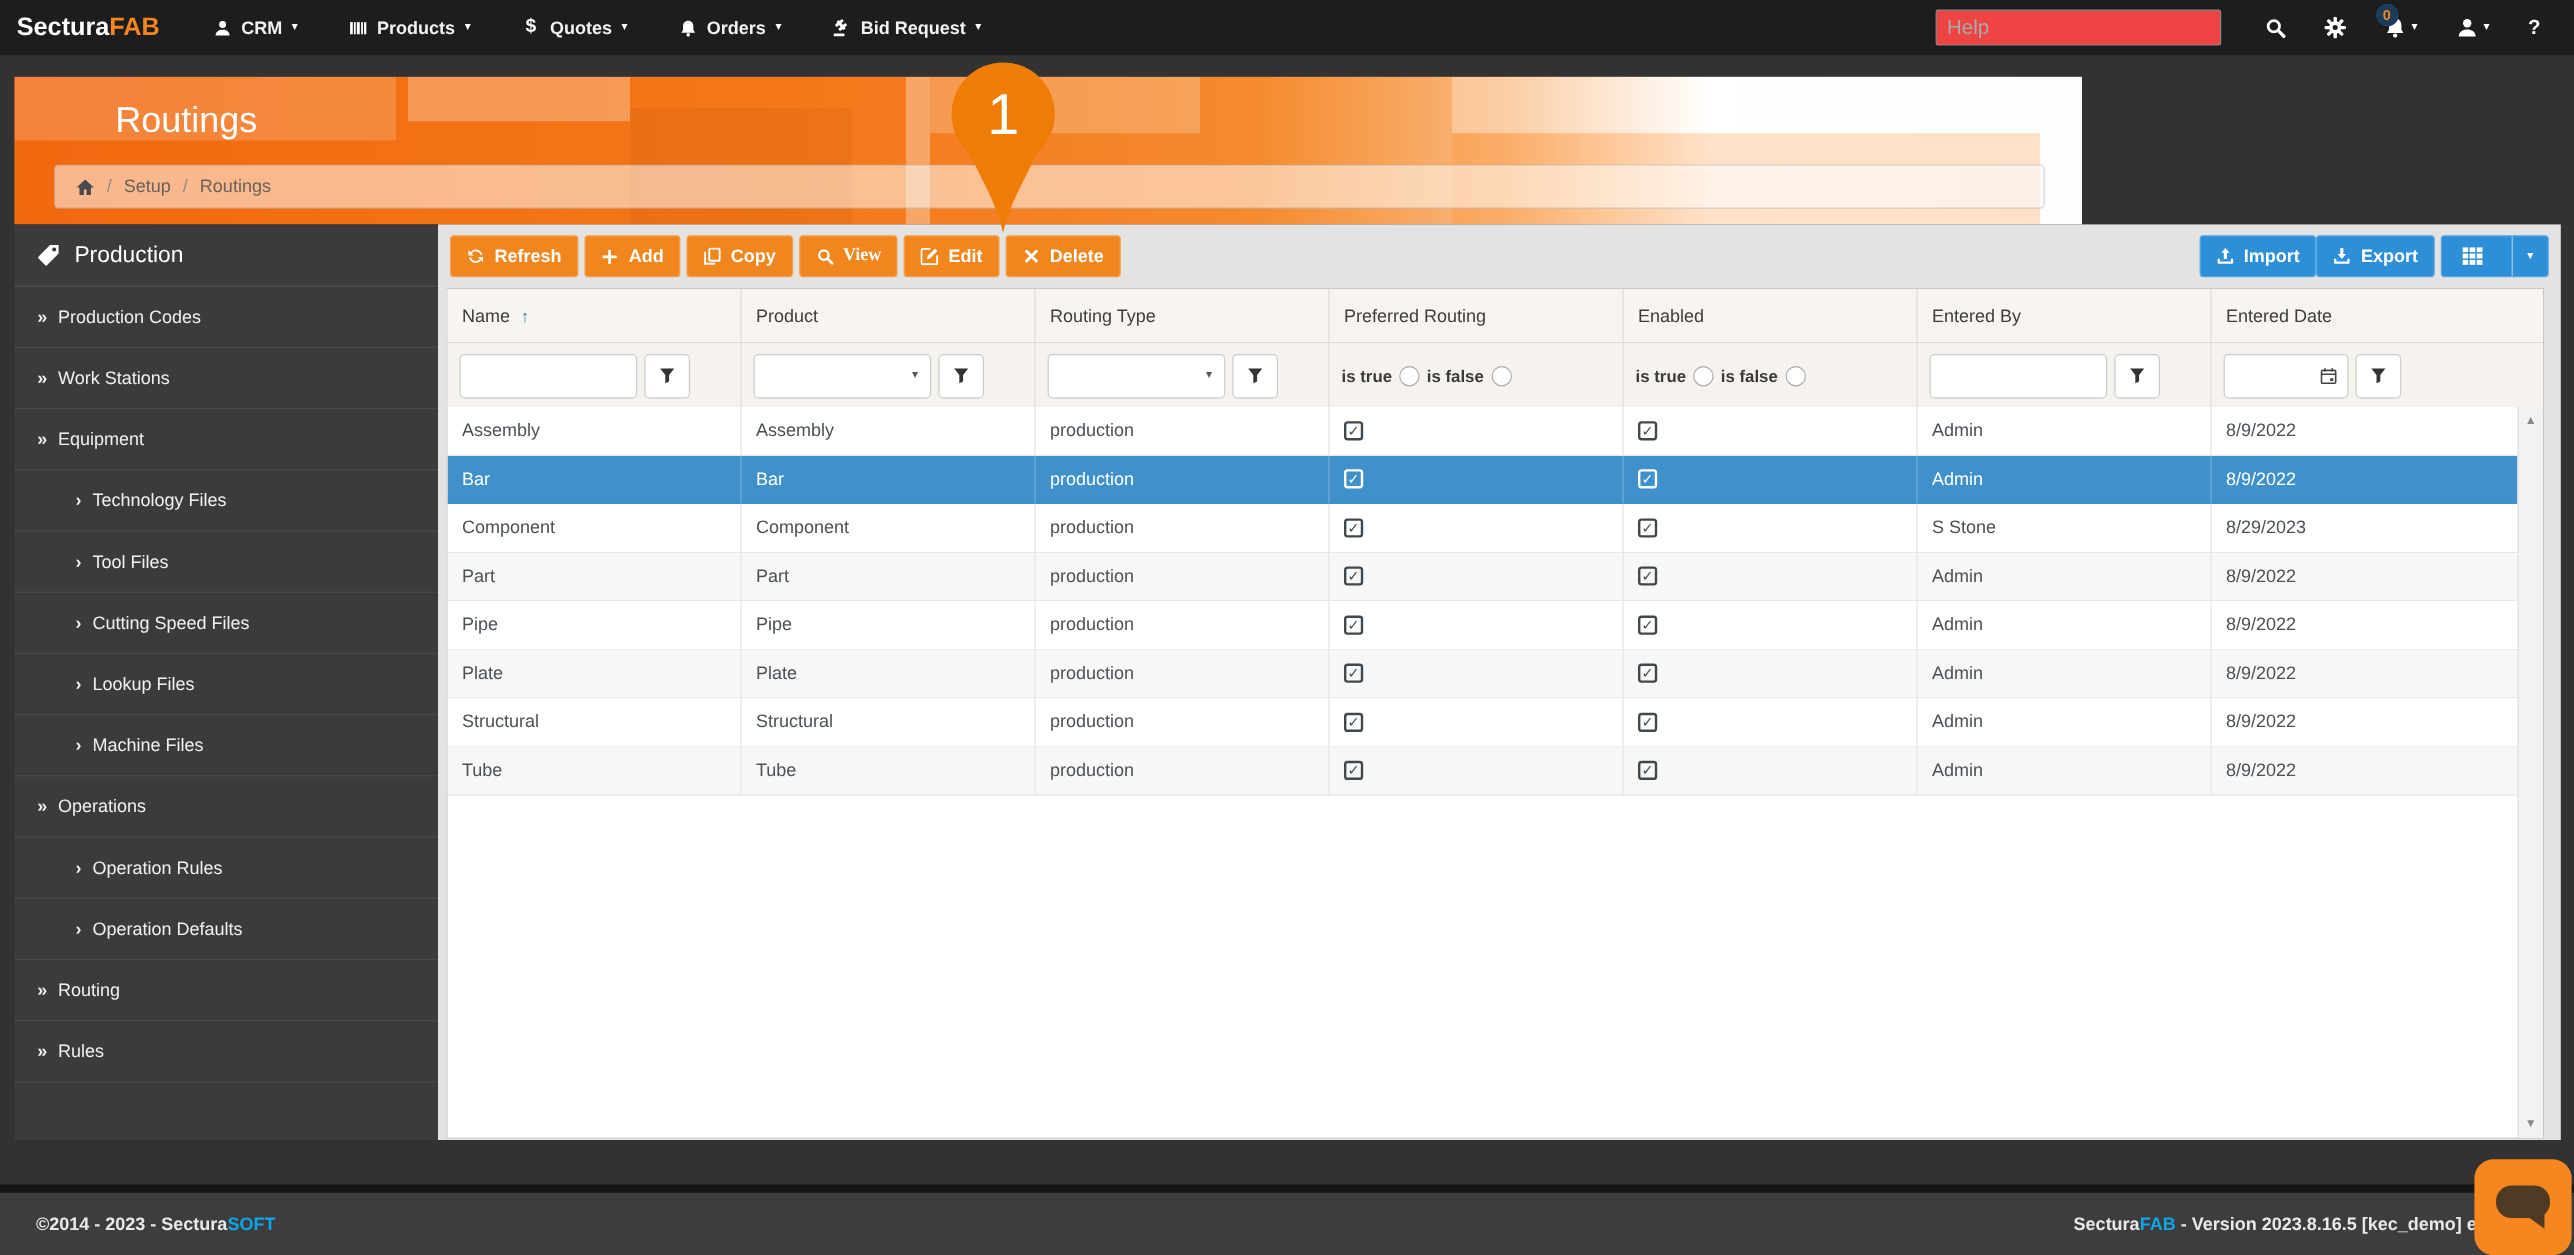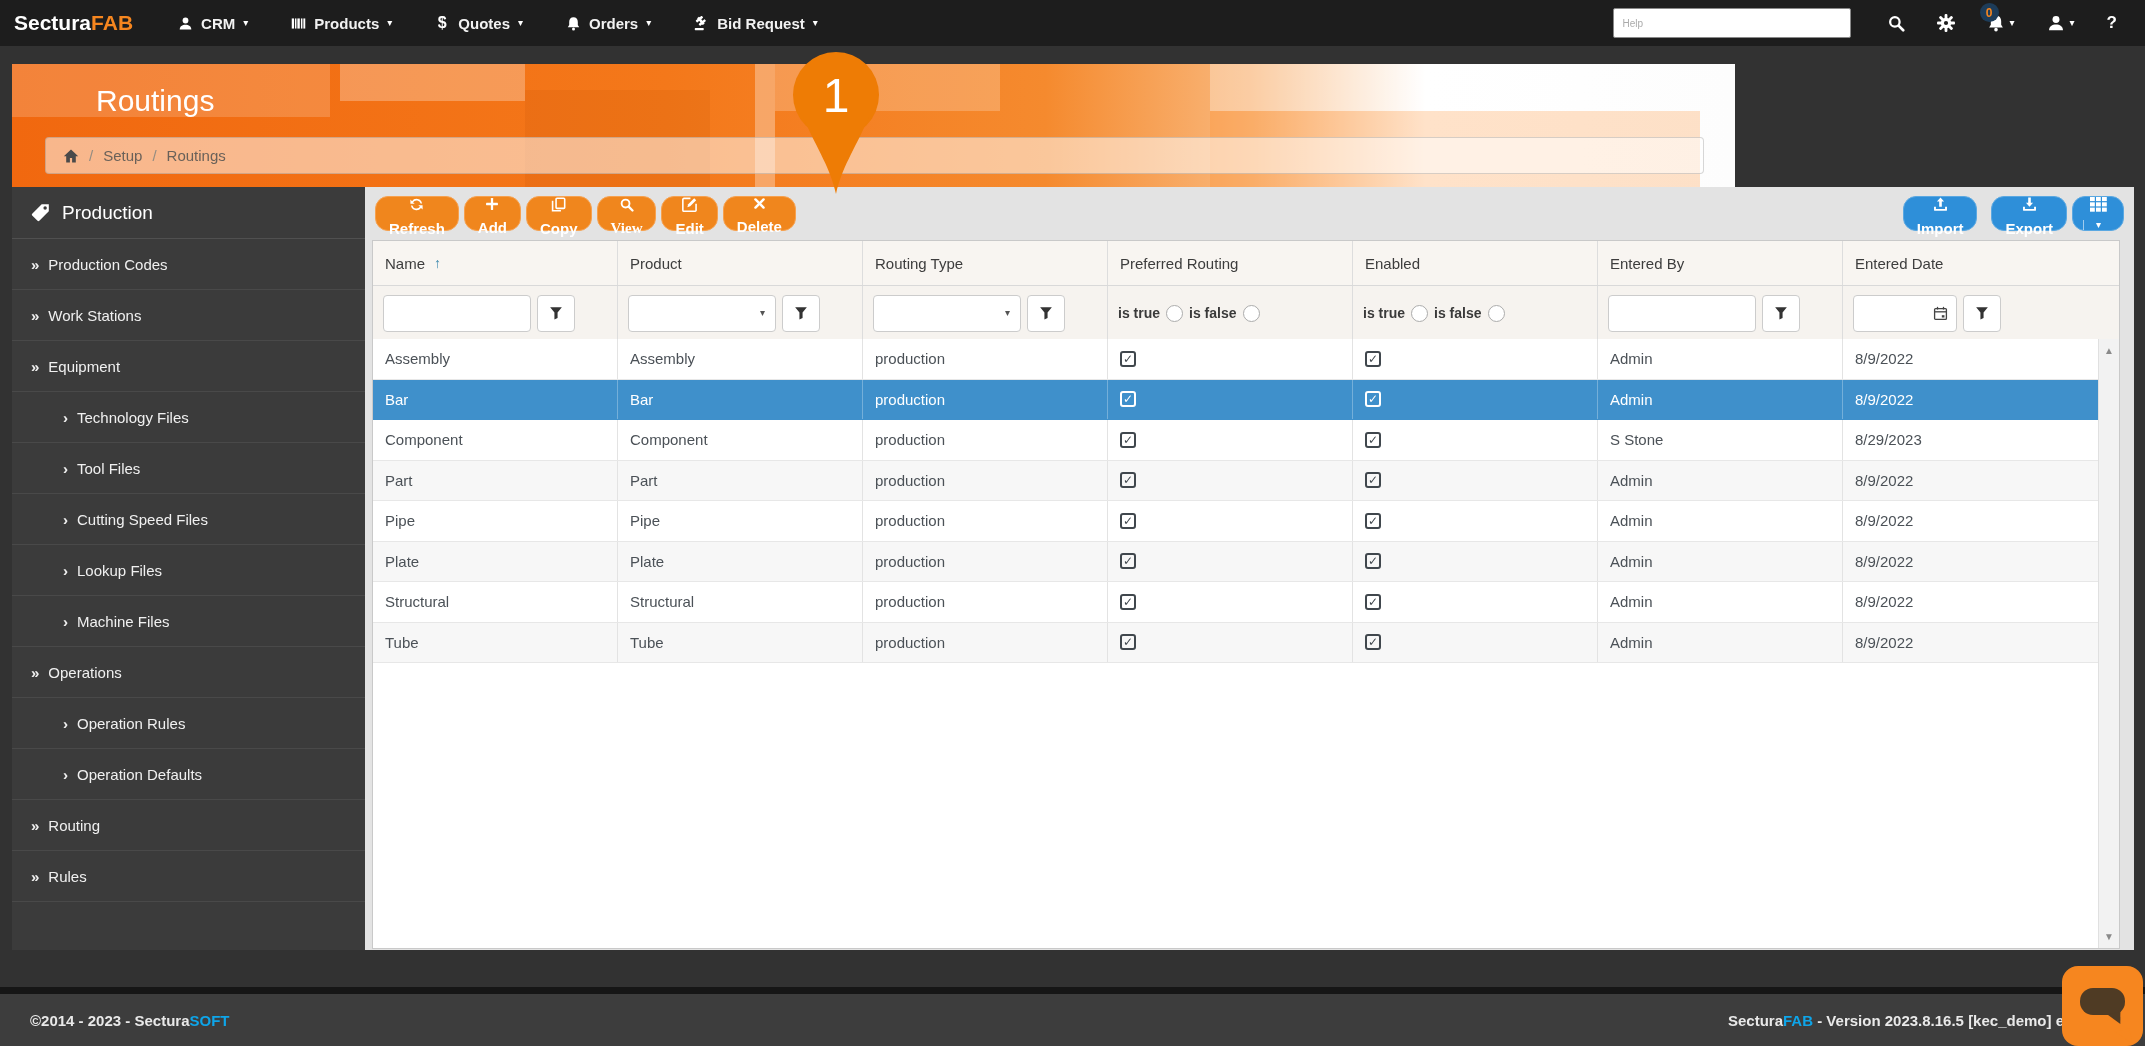--- a/index.html
+++ b/index.html
@@ -9,22 +9,22 @@
   .topnav{position:absolute;left:0;top:0;width:2145px;height:46px;background:#1d1d1d;
           display:flex;align-items:center;padding:0 20px 0 14px;box-sizing:border-box;}
   .brand{font-size:21px;font-weight:bold;color:#fff;white-space:nowrap;}
   .brand .b2{color:#f6861f;}
   .nav-menu{display:flex;gap:42px;margin-left:44px;}
   .nav-item{display:flex;align-items:center;gap:8px;color:#f2f2f2;font-size:15px;font-weight:bold;cursor:pointer;white-space:nowrap;}
   .icn{display:inline-flex;align-items:center;justify-content:center;}
   .icn svg{display:block;}
   .nav-item .icn{width:16px;height:16px;color:#fff;}
   .caret{font-size:10px;color:#fff;line-height:1;}
-  .help-input{margin-left:auto;width:218px;height:28px;background:#ffffff;border:1px solid #888;
-              border-radius:2px;font-size:10px;padding:0 9px;color:#333;}
+  .help-input{margin-left:auto;width:218px;height:28px;background:#ef4444;border:1px solid #888;
+              border-radius:2px;font-size:17px;padding:0 9px;color:#333;}
   .help-input::placeholder{color:#aaa;}
   .nav-icons{display:flex;align-items:center;gap:32px;margin-left:36px;padding-right:8px;}
   .nav-ic{color:#fff;display:flex;align-items:center;gap:5px;position:relative;cursor:pointer;}
   .nav-ic .icn{width:18px;height:18px;color:#fff;}
   .badge{position:absolute;top:-11px;left:-7px;width:19px;height:19px;border-radius:50%;
          background:#1d3c59;color:#f6861f;font-size:12px;font-weight:bold;
          display:flex;align-items:center;justify-content:center;}
   .qmark{font-size:17px;font-weight:bold;color:#fff;}
   
   .banner{position:absolute;left:12px;top:64px;width:1723px;height:123px;
@@ -45,22 +45,22 @@
                color:#fff;font-size:19px;border-bottom:1px solid #505050;}
   .side-header .icn{width:19px;height:19px;color:#fff;}
   .side-item{height:50px;display:flex;align-items:center;gap:9px;color:#f0f0f0;font-size:15px;
              border-bottom:1px solid #494949;padding-left:19px;cursor:pointer;}
   .side-item.lvl2{padding-left:51px;}
   .chev{font-weight:bold;}
   
   .main{position:absolute;left:365px;top:187px;width:1769px;height:763px;background:#e3e3e3;}
   .toolbar{position:absolute;left:0;top:0;right:0;height:53px;display:flex;align-items:center;
            padding:0 10px;gap:5px;box-sizing:border-box;}
-  .btn{height:35px;display:flex;align-items:center;gap:8px;padding:0 13px;border-radius:13px;
-       font-size:15px;font-weight:bold;color:#fff;cursor:pointer;box-sizing:border-box;white-space:nowrap;flex-direction:column;}
+  .btn{height:35px;display:flex;align-items:center;gap:8px;padding:0 13px;border-radius:3px;
+       font-size:15px;font-weight:bold;color:#fff;cursor:pointer;box-sizing:border-box;white-space:nowrap;}
   .btn .icn{width:15px;height:15px;color:#fff;}
   .btn.orange{background:#f0861d;border:1px solid #f7a14e;}
   .btn.blue{background:#2e8fd9;border:1px solid #5aa8e2;}
   .toolbar-right{margin-left:auto;display:flex;gap:5px;}
   .btn.split{padding:0;}
   .split-main{width:50px;display:flex;align-items:center;justify-content:center;height:100%;}
   .split-main .icn{width:17px;height:15px;}
   .split-caret{width:29px;display:flex;align-items:center;justify-content:center;height:100%;
                border-left:1px solid rgba(255,255,255,0.55);}
   
@@ -385,21 +385,21 @@
             <span class="icn">
               <svg width="13" height="13" viewBox="0 0 16 16" stroke="currentColor" stroke-width="3" stroke-linecap="round">
                 <line x1="3" y1="3" x2="13" y2="13"></line>
                 <line x1="13" y1="3" x2="3" y2="13"></line>
               </svg>
             </span>
             <span>Delete</span>
           </button>
         </span>
       <span class="toolbar-right">
-        <span id="toolbar-right" style="display:flex;gap:14px">
+        <span id="toolbar-right" style="display:flex;gap:0">
             <button class="btn blue">
               <span class="icn">
                 <svg width="15" height="15" viewBox="0 0 16 16" fill="currentColor">
                   <path d="M8 0.6l3.8 4.3H9.4v5.5H6.6V4.9H4.2z"></path>
                   <path d="M1.1 10.3v3.5a0.9 0.9 0 0 0 .9.9h12a0.9 0.9 0 0 0 .9-.9v-3.5h-2v2.4H3.1v-2.4z"></path>
                 </svg>
               </span>
               <span>Import</span>
             </button>
             <button class="btn blue">

